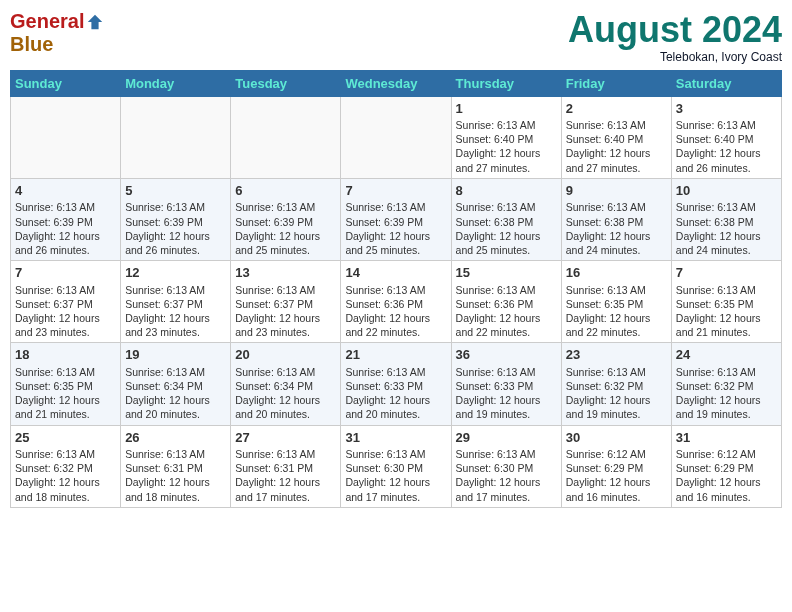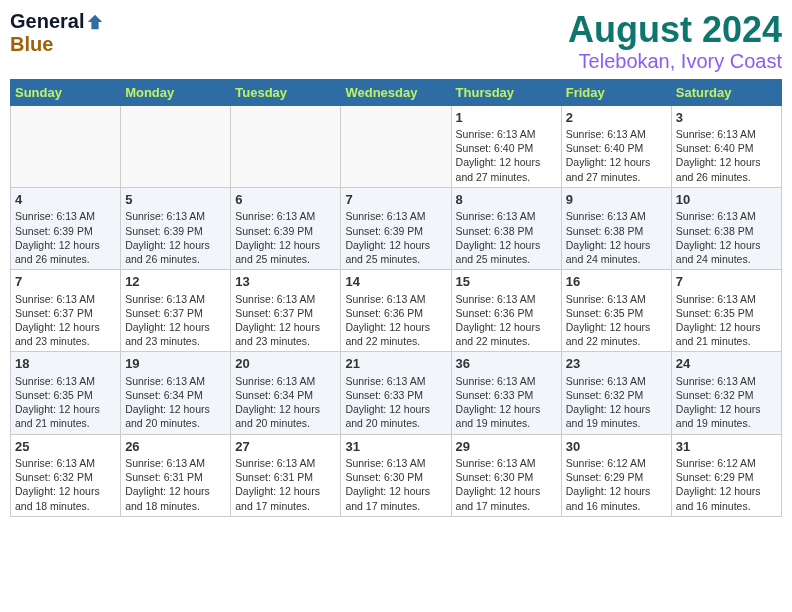--- a/index.html
+++ b/index.html
@@ -21,21 +21,21 @@
       flex-direction: column;
       align-items: flex-start;
     }
     .logo-text {
       display: flex;
       align-items: center;
     }
     .logo-general {
       font-size: 20px;
       font-weight: bold;
-      color: #0f172a;
+      color: #b91c1c;
     }
     .logo-blue {
       font-size: 20px;
       font-weight: bold;
       color: #a16207;
     }
     .logo-icon {
       width: 18px;
       height: 18px;
       margin-left: 2px;
@@ -43,31 +43,31 @@
     .title-section {
       text-align: right;
     }
     .month-title {
       font-size: 36px;
       font-weight: bold;
       color: #0f766e;
       line-height: 1.1;
     }
     .subtitle {
-      font-size: 20px;
-      color: #8b5cf6;
+      font-size: 12px;
+      color: #0f172a;
     }
     .calendar {
       width: 100%;
       border-collapse: collapse;
       border: 1px solid #ccc;
     }
     .calendar th {
       background: #2e6da4;
-      color: #bef264;
+      color: #5eead4;
       font-size: 13px;
       font-weight: bold;
       padding: 5px 4px;
       border: 1px solid #2e6da4;
       text-align: left;
     }
     .calendar td {
       vertical-align: top;
       border: 1px solid #ccc;
       padding: 3px 4px;

